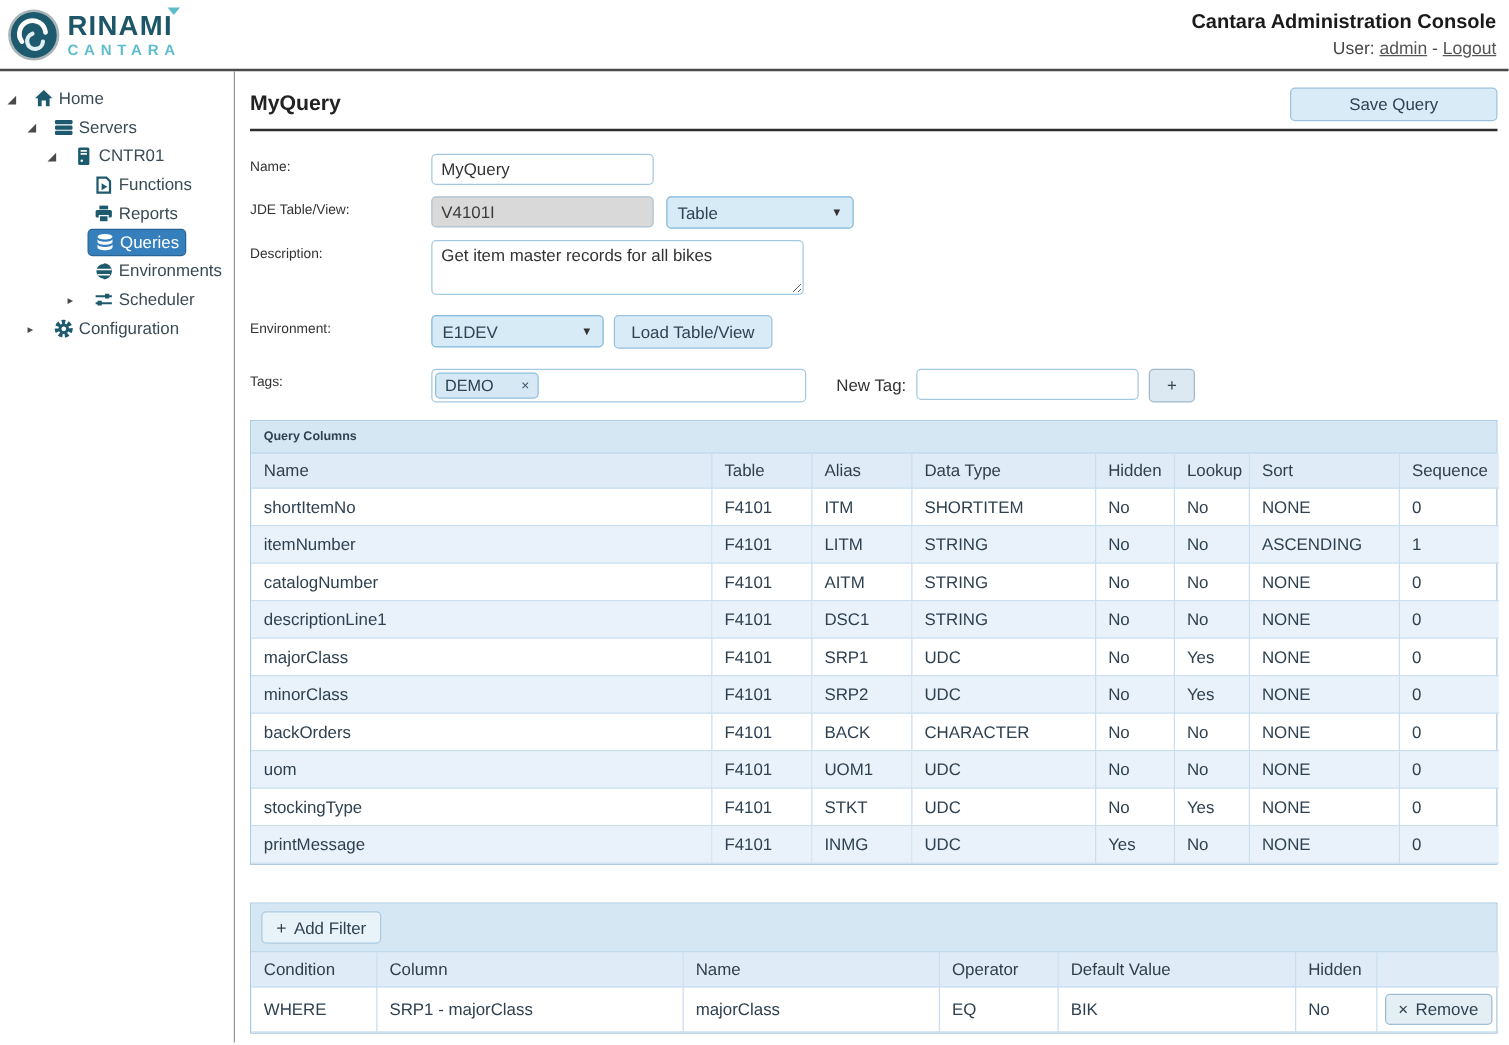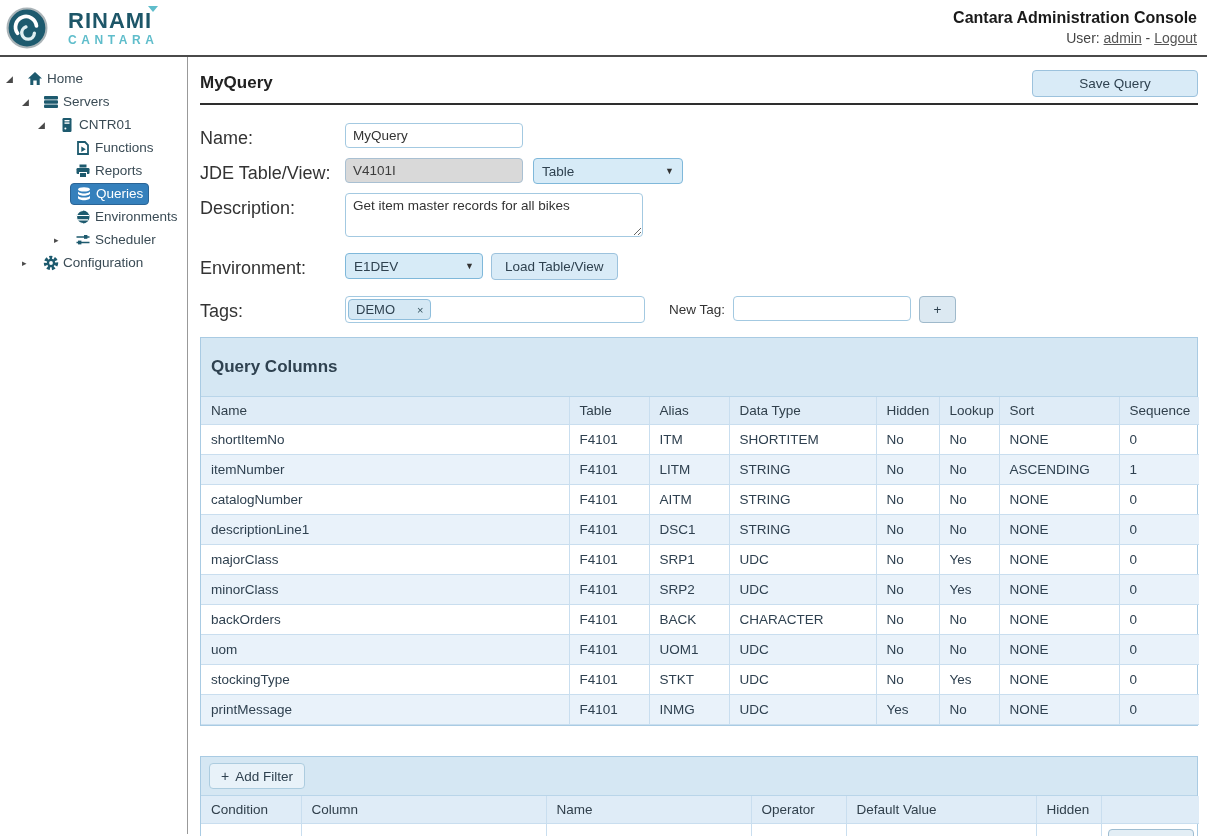--- a/index.html
+++ b/index.html
@@ -2,21 +2,21 @@
 <html style="--brand-teal-dark: #1d5668; --brand-teal-light: #5fbdcb; --icon-teal: #1d5a6e; --selection-blue: #3580bc; --panel-border: #a9cbe3; --panel-header-bg: #d5e7f3; --column-header-bg: #dfecf7; --row-alt-bg: #e9f2fa; --cell-border: #c9deef; --control-bg: #d9ebf7; --control-border: #9cc2dd; --input-border: #a3c9e1;"><head>
 <meta charset="utf-8">
 <style>
   * { margin:0; padding:0; box-sizing:border-box; }
   html,body { width:1207px; height:836px; overflow:hidden; background:#fff;
     font-family:"Liberation Sans", sans-serif; color:#333; }
 
   
   .topbar { height:57px; border-bottom:2px solid #4a4a4a; display:flex;
     justify-content:space-between; align-items:center; padding:0 10px 0 6px; }
-  .logo { display:flex; align-items:center; gap:20px; }
+  .logo { display:flex; align-items:center; gap:6px; }
   .logo-mark { width:42px; height:42px; }
   .logo-text { line-height:1; }
   .logo-line1 { font-size:22px; font-weight:bold; letter-spacing:1px;
     color:var(--brand-teal-dark); position:relative; }
   .logo-caret { position:absolute; top:-4px; right:1px; width:0; height:0;
     border-left:5px solid transparent; border-right:5px solid transparent;
     border-top:6px solid var(--brand-teal-light); }
   .logo-line2 { font-size:12px; font-weight:bold; letter-spacing:4.6px;
     color:var(--brand-teal-light); margin-top:2px; }
   .topbar-right { text-align:right; }
@@ -44,21 +44,21 @@
   .title-row { display:flex; justify-content:space-between; align-items:center; height:32px; }
   .page-title { font-size:17px; font-weight:bold; color:#222; }
   .btn { background:var(--control-bg); border:1px solid var(--control-border);
     border-radius:4px; color:#2f4250; font-size:13.5px; font-family:inherit;
     cursor:pointer; }
   .save-btn { width:166px; height:27px; }
   .title-rule { border-bottom:2px solid #2e2e2e; margin-top:4px; margin-bottom:18px; }
 
   
   .frow { display:flex; align-items:flex-start; margin-bottom:9px; }
-  .flabel { width:145px; flex:none; font-size:18px; color:#333; padding-top:5px; }
+  .flabel { width:145px; flex:none; font-size:11px; color:#333; padding-top:5px; }
   .tinput { height:25px; border:1px solid var(--input-border); border-radius:4px;
     padding:0 7px; font-size:13.5px; font-family:inherit; color:#333; width:178px; }
   .tinput:disabled, .tinput.disabled { background:#d9d9d9; border-color:#a9c0d2; color:#3c3c3c; }
   .fake-select { width:150px; height:26px; background:#d7ebf7; border:1px solid #7fb8da;
     border-radius:4px; display:flex; align-items:center; justify-content:space-between;
     padding:0 8px; font-size:13.5px; color:#2f4250; cursor:pointer; margin-left:10px; }
   .fake-select .chev { font-size:9px; color:#333; }
   .fake-select.first { margin-left:0; }
   textarea.tinput { width:298px; height:44px; resize:both; padding-top:4px; }
   .load-btn { height:27px; padding:0 13px; margin-left:8px; }
@@ -68,21 +68,21 @@
     padding:2px 7px; font-size:13px; color:#2f4250; display:flex; align-items:center; gap:22px; }
   .tag-x { font-size:11px; color:#35535f; cursor:pointer; }
   .newtag-label { font-size:13.5px; color:#333; margin-left:24px; padding-top:6px; }
   .newtag-input { margin-left:8px; }
   .plus-btn { width:37px; height:27px; margin-left:8px; background:#dce9f2; border-color:#9fb9cb; }
 
   
   .panel { width:998px; border:1px solid var(--panel-border); }
   .panel-columns { margin-top:14px; }
   .panel-filters { margin-top:30px; }
-  .panel-title { background:var(--panel-header-bg); padding:19px 10px; font-size:17px;
+  .panel-title { background:var(--panel-header-bg); padding:7px 10px; font-size:10px;
     font-weight:bold; color:#2f4250; border-bottom:1px solid #b9d5e9; }
   table { border-collapse:collapse; width:998px; table-layout:fixed; font-size:13.5px; }
   th { background:var(--column-header-bg); text-align:left; font-weight:normal;
     color:#31404c; padding:6px 10px; border:1px solid var(--cell-border);
     border-top:none; }
   td { padding:7px 10px; border:1px solid var(--cell-border); color:#2f4150;
     overflow:hidden; white-space:nowrap; }
   tbody tr:nth-child(even) td { background:var(--row-alt-bg); }
   th:first-child, td:first-child { border-left:none; }
   th:last-child, td:last-child { border-right:none; }

